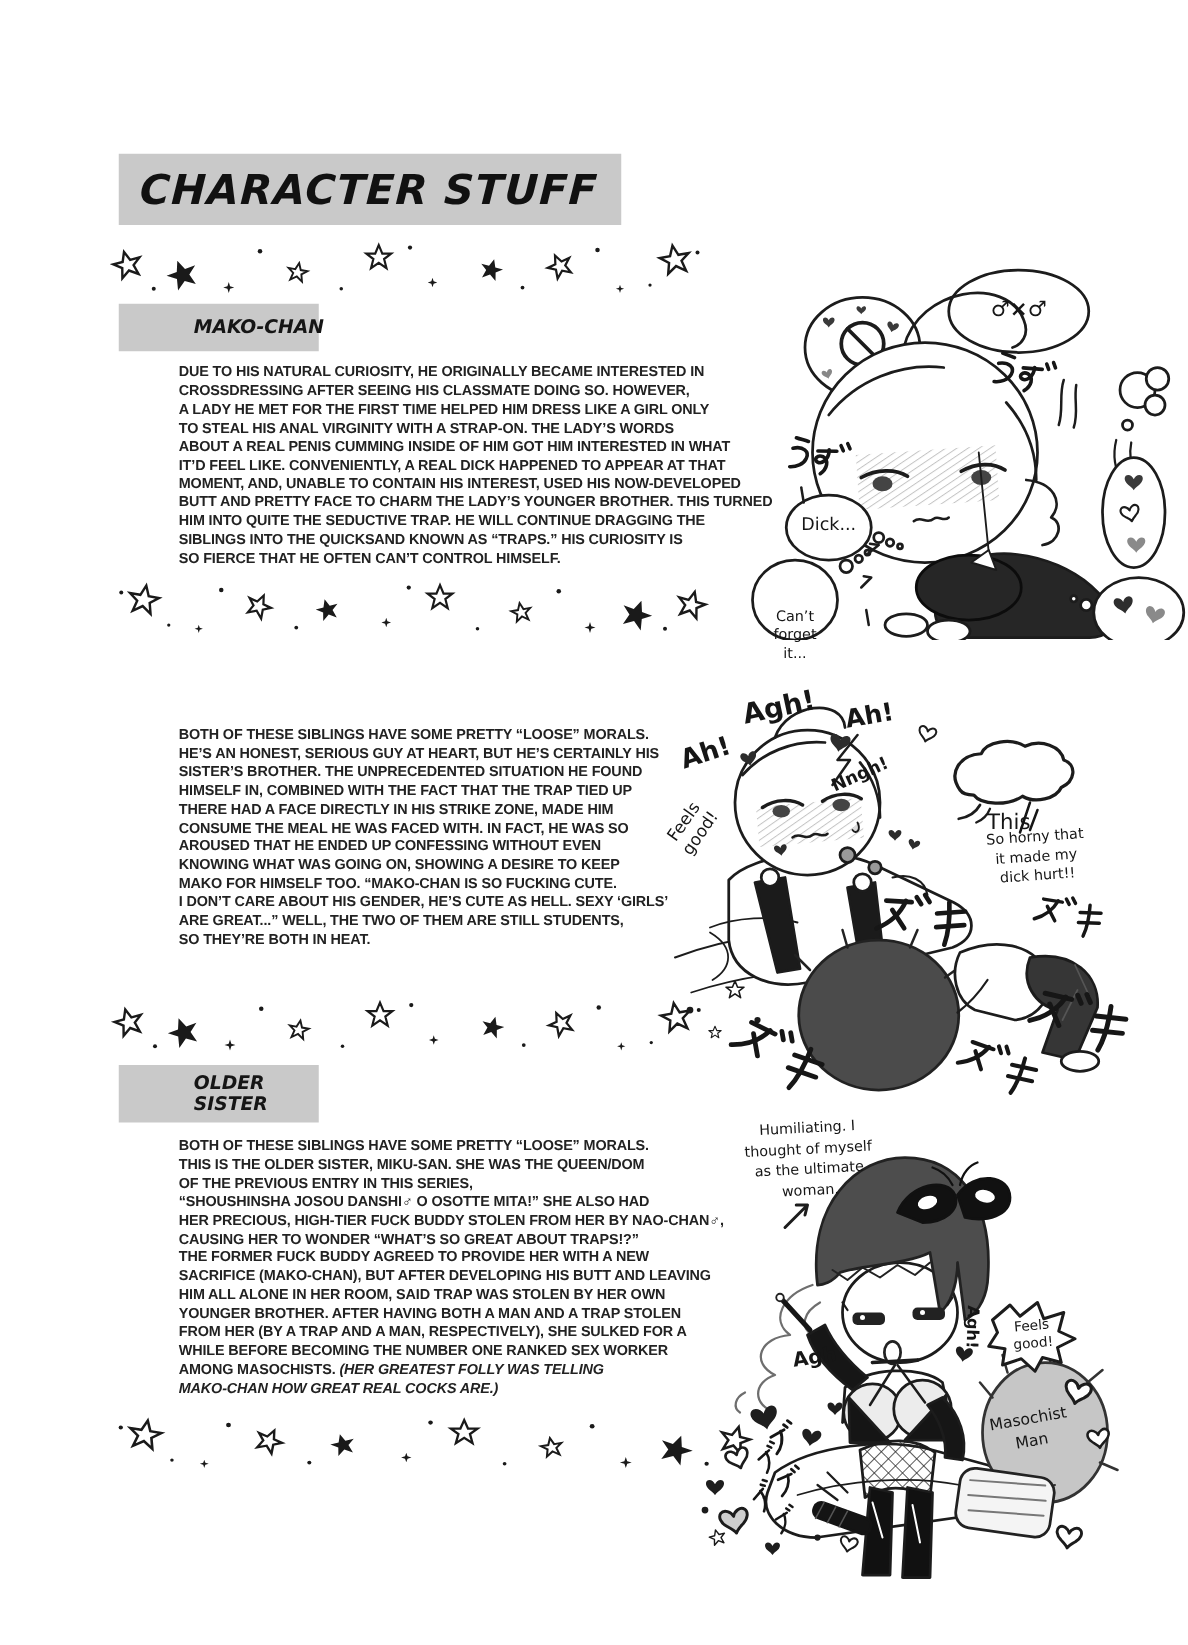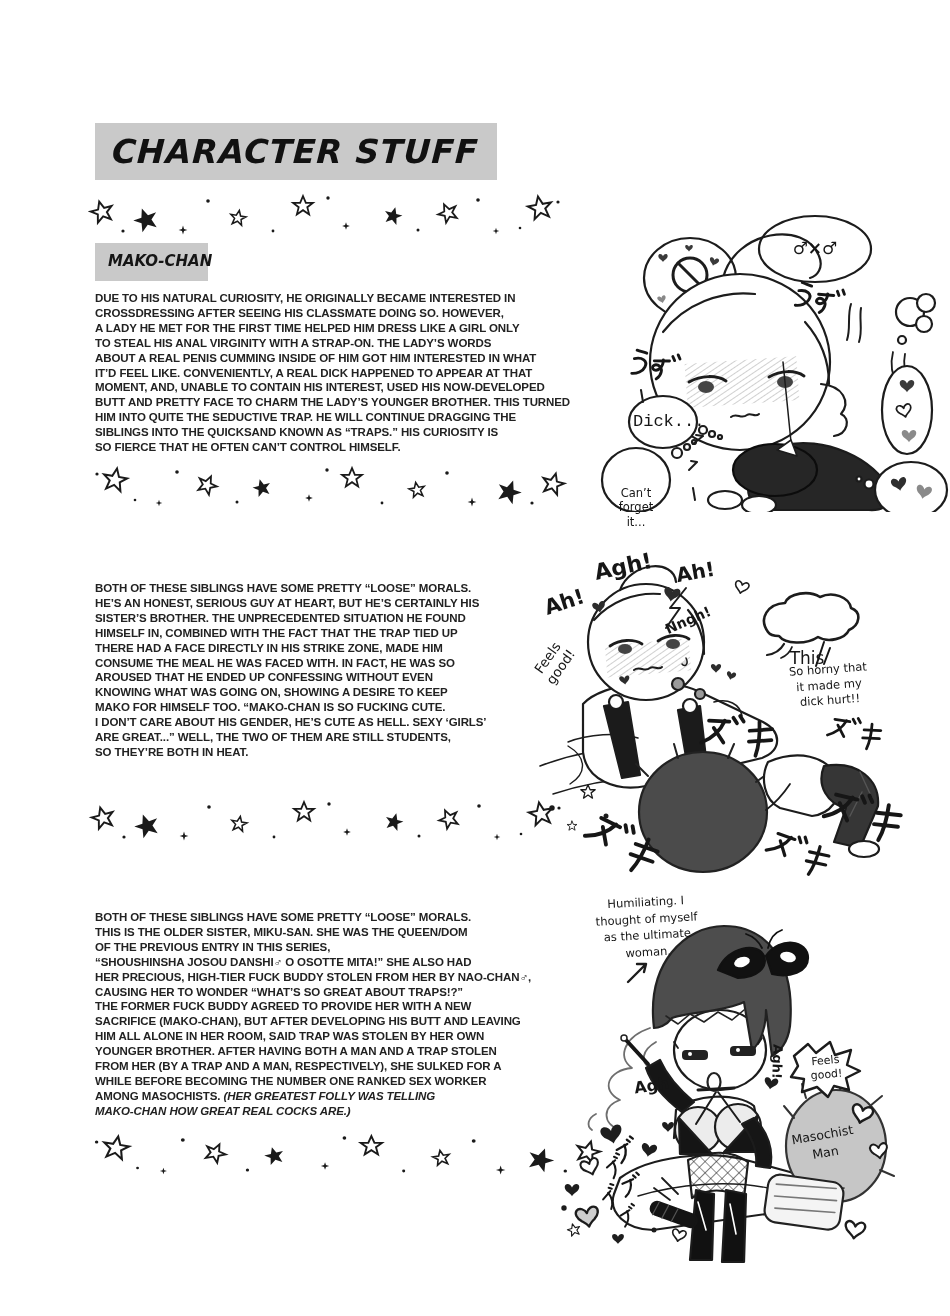--- a/index.html
+++ b/index.html
@@ -1,26 +1,26 @@
 <!DOCTYPE html>
 <html><head>
 <meta charset="utf-8">
 <style>
   html,body{margin:0;padding:0;background:#fff;}
   .page{position:relative;width:950px;height:1316px;background:#fff;overflow:hidden;
         font-family:"Liberation Sans",sans-serif;color:#1c1c1c;}
-  .graybox{position:absolute;background:#c9c9c9;display:flex;align-items:center;}
+  .graybox{position:absolute;background:#c9c9c9;display:flex;align-items:center;padding-left:47px;}
   .title-box{left:95px;top:123px;width:385px;height:57px;padding-left:17px;}
   .title-text{font-family:"DejaVu Sans",sans-serif;font-style:italic;font-weight:800;
               font-size:33px;letter-spacing:1px;color:#111;transform:skewX(-3deg);}
   .label-box{width:113px;background:#c9c9c9;}
   .label-text{font-family:"DejaVu Sans",sans-serif;font-style:italic;font-weight:700;
               font-size:15px;line-height:1.15;padding-left:13px;white-space:pre;color:#151515;}
   .para{position:absolute;font-family:"Liberation Sans",sans-serif;font-weight:700;
-        font-size:11.5px;line-height:14.9px;white-space:pre;letter-spacing:-0.1px;color:#222;}
+        font-size:11.5px;line-height:14.9px;white-space:pre;letter-spacing:-0.1px;color:#222;margin-left:48px;}
   .para .note{font-style:italic;}
   .art{position:absolute;}
   .art svg{position:absolute;left:0;top:0;}
   .hw{position:absolute;font-family:"DejaVu Sans",sans-serif;color:#161616;white-space:pre;}
   .ctr{text-align:center;}
   .cry{font-weight:700;}
   .divider{position:absolute;}
 </style>
 </head>
 <body>
@@ -204,21 +204,21 @@
           <path d="M48,178 L50,190"></path>
             <path d="M100,232 L110,224 M110,224 L103,223"></path>
           <path d="M96,258 L104,250 M104,250 L98,249"></path>
             <path d="M100,276 L102,288"></path>
           <path d="M258,92 C254,104 258,116 254,128"></path>
             <path d="M268,96 C266,108 270,118 266,130"></path>
         </g>
       </g>
     </svg>
     <div class="hw ctr" style="left:176px;top:26px;width:92px;font-size:17px;font-weight:700;">♂×♂</div>
-    <div class="hw ctr" style="left:40px;top:200px;width:60px;font-size:17px;font-family:Liberation Mono, monospace;">Dick...</div>
+    <div class="hw ctr" style="left:40px;top:200px;width:60px;font-size:14px;">Dick...</div>
     <div class="hw ctr" style="left:11px;top:246px;width:64px;font-size:11.5px;line-height:1.25;margin-top:28px;">Can’t
 forget
 it...</div>
   </div>
 
   <div class="para" style="left:95px;top:581px;width:480px;">BOTH OF THESE SIBLINGS HAVE SOME PRETTY “LOOSE” MORALS.
 HE’S AN HONEST, SERIOUS GUY AT HEART, BUT HE’S CERTAINLY HIS
 SISTER’S BROTHER. THE UNPRECEDENTED SITUATION HE FOUND
 HIMSELF IN, COMBINED WITH THE FACT THAT THE TRAP TIED UP
 THERE HAD A FACE DIRECTLY IN HIS STRIKE ZONE, MADE HIM
@@ -307,20 +307,24 @@
     <div class="hw cry" style="left:148px;top:14px;font-size:20px;transform:rotate(-10deg);">Ah!</div>
     <div class="hw cry" style="left:136px;top:66px;font-size:14px;transform:rotate(-24deg);">Nngh!</div>
     <div class="hw ctr" style="left:-4px;top:100px;width:60px;font-size:13.5px;line-height:1.2;transform:rotate(-55deg);">Feels
 good!</div>
     <div class="hw ctr" style="left:240px;top:62px;width:78px;font-size:17px;margin-top:40px;">This</div>
     <div class="hw ctr" style="left:220px;top:116px;width:162px;font-size:11.5px;line-height:1.35;transform:rotate(-4deg);">So horny that
 it made my
 dick hurt!!</div>
   </div>
 
+  <div class="graybox label-box" style="left:95px;top:852px;height:46px;">
+    <span class="label-text">OLDER
+SISTER</span>
+  </div>
   <div class="para" style="left:95px;top:910px;width:505px;"><span>BOTH OF THESE SIBLINGS HAVE SOME PRETTY “LOOSE” MORALS.
 THIS IS THE OLDER SISTER, MIKU-SAN. SHE WAS THE QUEEN/DOM
 OF THE PREVIOUS ENTRY IN THIS SERIES,
 “SHOUSHINSHA JOSOU DANSHI♂ O OSOTTE MITA!” SHE ALSO HAD
 HER PRECIOUS, HIGH-TIER FUCK BUDDY STOLEN FROM HER BY NAO-CHAN♂,
 CAUSING HER TO WONDER “WHAT’S SO GREAT ABOUT TRAPS!?”
 THE FORMER FUCK BUDDY AGREED TO PROVIDE HER WITH A NEW
 SACRIFICE (MAKO-CHAN), BUT AFTER DEVELOPING HIS BUTT AND LEAVING
 HIM ALL ALONE IN HER ROOM, SAID TRAP WAS STOLEN BY HER OWN
 YOUNGER BROTHER. AFTER HAVING BOTH A MAN AND A TRAP STOLEN

